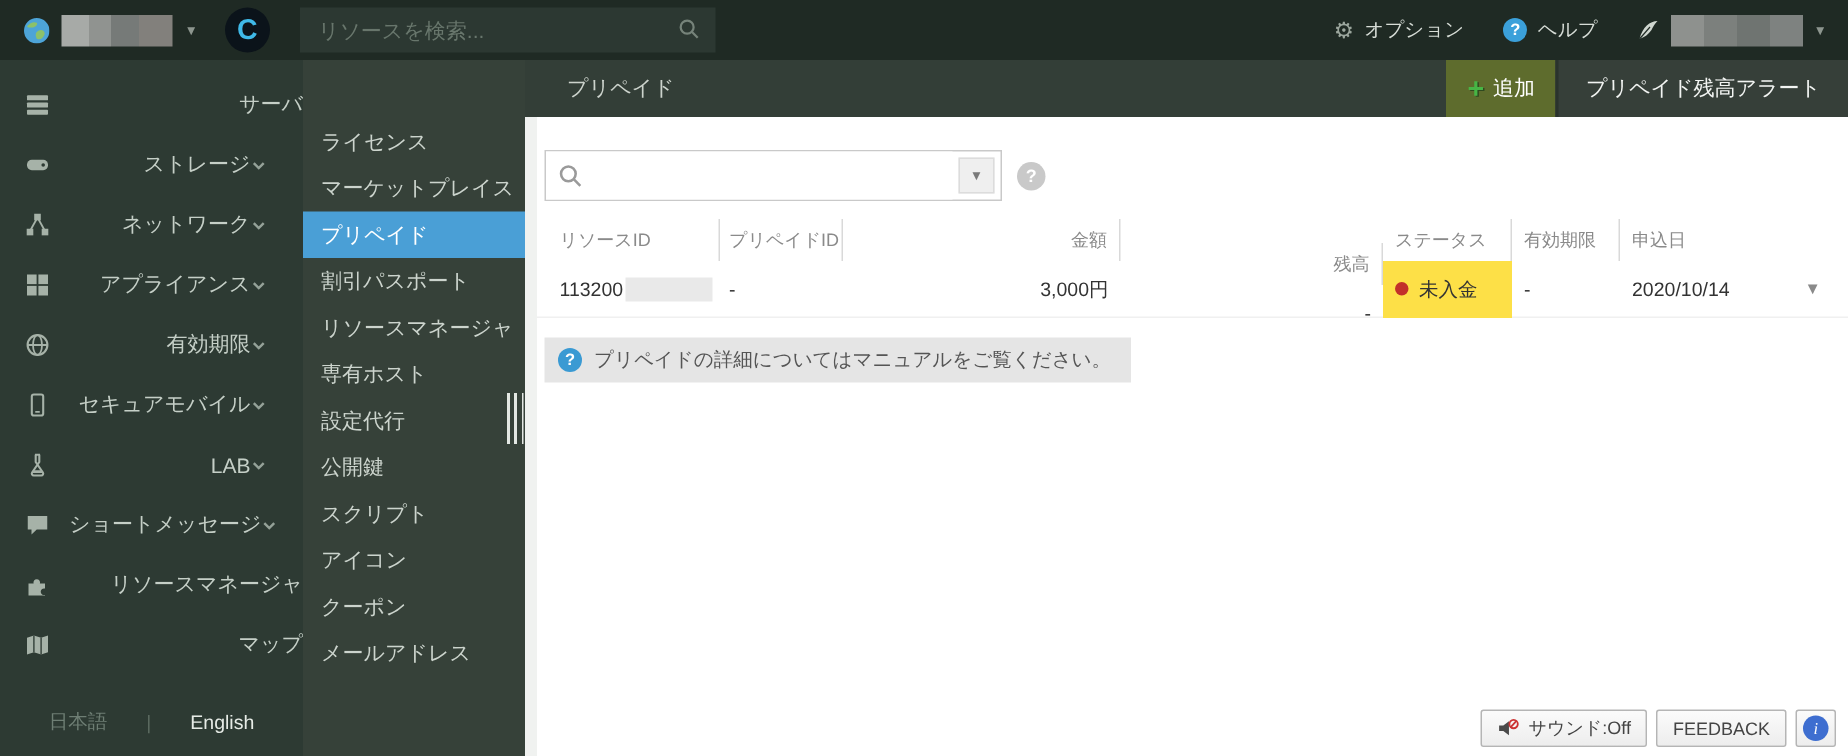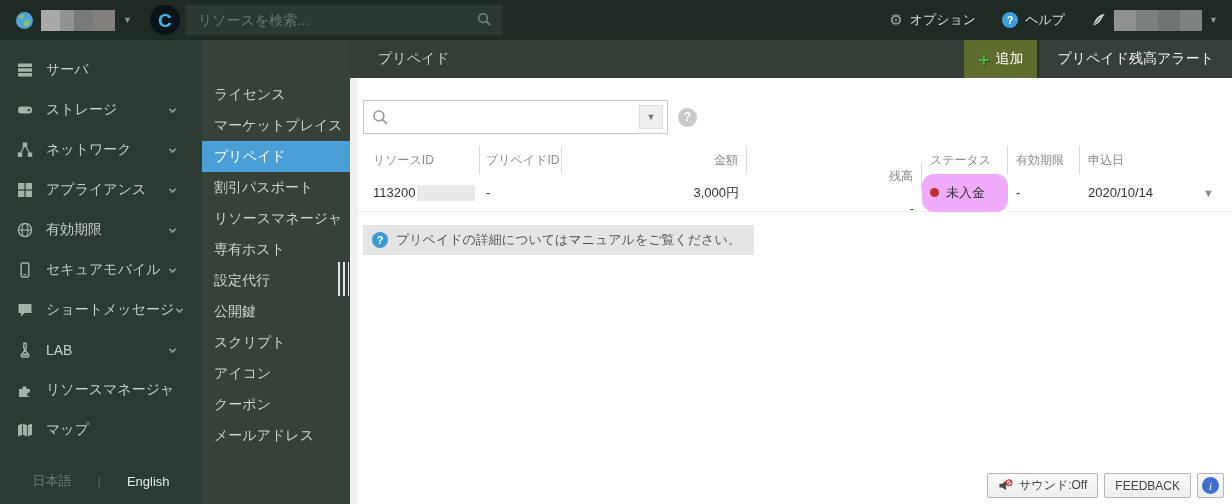--- a/index.html
+++ b/index.html
@@ -7,36 +7,36 @@
   body { font-family:"Liberation Sans", sans-serif; background:#fff; position:relative; font-size:14px; }
 
   
   .topbar { position:absolute; top:0; left:0; width:1232px; height:40px; background:#1f2a24; display:flex; align-items:center; z-index:5; }
   .acct { display:flex; align-items:center; gap:8px; margin-left:16px; cursor:pointer; }
   .globe { width:17px; height:17px; }
   .mosaic { height:21px; width:74px; background:linear-gradient(90deg,#a7aaa7 0 25%,#909390 25% 45%,#767a78 45% 70%,#82807c 70% 100%); }
   .caret { color:#8d968f; font-size:9px; }
   .logo-circle { width:30px; height:30px; border-radius:50%; background:#0b131a; margin-left:18px; display:flex; align-items:center; justify-content:center; }
   .logo-c { color:#3fb9e8; font-weight:bold; font-size:19px; line-height:1; }
-  .top-search { position:relative; margin-left:6px; width:316px; height:30px; }
+  .top-search { position:relative; margin-left:20px; width:277px; height:30px; }
   .top-search input { width:100%; height:100%; background:#2c3832; border:0; outline:none; color:#cdd5ce; font-size:14px; padding:0 34px 0 12px; font-family:"Liberation Sans",sans-serif; }
   .top-search input::placeholder { color:#68766c; }
   .top-search .mag { position:absolute; right:10px; top:7px; color:#76837a; }
   .top-right { margin-left:auto; display:flex; align-items:center; gap:26px; padding-right:14px; }
   .top-item { display:flex; align-items:center; gap:7px; color:#d7ddd7; font-size:13px; cursor:pointer; }
   .gear { color:#9ba69d; font-size:15px; }
   .qcircle { width:16px; height:16px; border-radius:50%; background:#3ba0da; color:#fff; font-size:11px; font-weight:bold; display:flex; align-items:center; justify-content:center; }
   .mosaic2 { height:21px; width:88px; background:linear-gradient(90deg,#8e918e 0 25%,#7c807d 25% 50%,#6f7471 50% 75%,#7e8280 75% 100%); }
   .feather { color:#cfd6cf; }
 
   
   .sidebar { position:absolute; top:40px; left:0; width:202px; height:464px; background:#2d3a33; padding-top:10px; }
   .side-item { height:40px; display:flex; align-items:center; padding-left:16px; color:#c5cfc7; font-size:14px; cursor:pointer; }
   .side-item .ic { width:17px; height:17px; margin-right:13px; color:#a6b2a8; flex:0 0 auto; display:flex; align-items:center; justify-content:center; }
-  .side-item .lbl { flex:1; white-space:nowrap; }
+  .side-item .lbl { flex:1; white-space:nowrap;text-align:right; }
   .side-item .chev { margin-right:24px; color:#94a198; }
   .lang { position:absolute; bottom:14px; left:0; width:202px; display:flex; align-items:center; justify-content:center; gap:26px; font-size:13px; }
   .lang .ja { color:#6e7e74; cursor:pointer; }
   .lang .sep { color:#5a695f; }
   .lang .en { color:#e6ebe6; cursor:pointer; }
 
   
   .submenu { position:absolute; top:40px; left:202px; width:148px; height:464px; background:#364139; padding-top:39px; }
   .sub-item { height:31px; display:flex; align-items:center; padding-left:12px; color:#ccd4cd; font-size:14px; cursor:pointer; white-space:nowrap; }
   .sub-item.selected { background:#4a9fd6; color:#fff; }
@@ -68,21 +68,21 @@
   .trow > div { height:38px; display:flex; align-items:center; }
   .c-rid{width:107px;} .c-pid{width:82px; padding-left:6px;}
   .c-amt{width:185px; justify-content:flex-end; padding-right:8px;}
   .c-bal{width:175px; justify-content:flex-end; padding-right:8px;margin-top:32px;}
   .c-st{width:86px; padding-left:8px;}
   .c-exp{width:72px; padding-left:8px;}
   .c-date{width:110px; padding-left:8px;}
   .c-arrow{width:37px; justify-content:center;}
   .thead .c-rid,.thead .c-pid,.thead .c-amt,.thead .c-bal,.thead .c-st,.thead .c-exp { border-right:1px solid #d9d9d9; }
   .redact-light { display:inline-block; width:58px; height:16px; background:#e9e9e9; margin-left:2px; }
-  .status-cell { background:#f0abfc;border-radius:12px; }
+  .status-cell { background:#fde047; }
   .dot { width:9px; height:9px; border-radius:50%; background:#c2302a; margin-right:7px; }
   .row-caret { color:#8a8a8a; font-size:11px; }
 
   .info-bar { display:inline-flex; align-items:center; gap:8px; margin:13px 0 0 5px; background:#e5e5e5; padding:6px 13px 6px 9px; color:#555; font-size:13px; }
   .info-bar .qcircle { background:#3a9ad3; }
 
   
   .footer-btns { position:absolute; bottom:6px; right:8px; display:flex; gap:6px; align-items:center; }
   .fbtn { height:25px; background:linear-gradient(#fbfbfb,#ededed); border:1px solid #b5b5b5; border-radius:2px; color:#444; font-size:12px; display:flex; align-items:center; gap:6px; padding:0 10px; cursor:pointer; font-family:"Liberation Sans",sans-serif; }
   .icircle { width:17px; height:17px; border-radius:50%; background:#3e6ed0; color:#fff; font-size:11px; font-style:italic; font-family:"Liberation Serif",serif; display:flex; align-items:center; justify-content:center; }
@@ -214,38 +214,38 @@
     <span class="lbl">セキュアモバイル</span>
     <span class="chev">
         <svg width="11" height="11" viewBox="0 0 10 10">
           <path d="M2 3.4 L5 6.4 L8 3.4" stroke="currentColor" stroke-width="1.5" fill="none"></path>
         </svg>
       </span>
   </div>
   <div class="side-item">
     <span class="ic">
       <svg width="16" height="16" viewBox="0 0 16 16">
-        <path d="M1.5 2 H14.5 V11 H7.5 L4 14.4 V11 H1.5 Z" fill="currentColor"></path>
-      </svg>
-      </span>
-    <span class="lbl">ショートメッセージ</span>
-    <span class="chev">
-        <svg width="11" height="11" viewBox="0 0 10 10">
-          <path d="M2 3.4 L5 6.4 L8 3.4" stroke="currentColor" stroke-width="1.5" fill="none"></path>
-        </svg>
-      </span>
-  </div>
-  <div class="side-item">
-    <span class="ic">
-      <svg width="16" height="16" viewBox="0 0 16 16">
         <path d="M6.3 1.2 H9.7 M6.8 1.2 V6 L11.6 13 A1.3 1.3 0 0 1 10.5 15 H5.5 A1.3 1.3 0 0 1 4.4 13 L9.2 6 V1.2" fill="none" stroke="currentColor" stroke-width="1.4"></path>
         <path d="M5.4 11.5 H10.6 L11.2 13.4 H4.8 Z" fill="currentColor"></path>
       </svg>
       </span>
     <span class="lbl">LAB</span>
+    <span class="chev">
+        <svg width="11" height="11" viewBox="0 0 10 10">
+          <path d="M2 3.4 L5 6.4 L8 3.4" stroke="currentColor" stroke-width="1.5" fill="none"></path>
+        </svg>
+      </span>
+  </div>
+  <div class="side-item">
+    <span class="ic">
+      <svg width="16" height="16" viewBox="0 0 16 16">
+        <path d="M1.5 2 H14.5 V11 H7.5 L4 14.4 V11 H1.5 Z" fill="currentColor"></path>
+      </svg>
+      </span>
+    <span class="lbl">ショートメッセージ</span>
     <span class="chev">
         <svg width="11" height="11" viewBox="0 0 10 10">
           <path d="M2 3.4 L5 6.4 L8 3.4" stroke="currentColor" stroke-width="1.5" fill="none"></path>
         </svg>
       </span>
   </div>
   <div class="side-item">
     <span class="ic">
       <svg width="16" height="16" viewBox="0 0 16 16">
         <path d="M2 7 H5.4 A2.2 2.2 0 1 1 9.6 7 H13 V10.4 A2.2 2.2 0 1 0 13 14.6 V15 H2 Z" fill="currentColor"></path>

